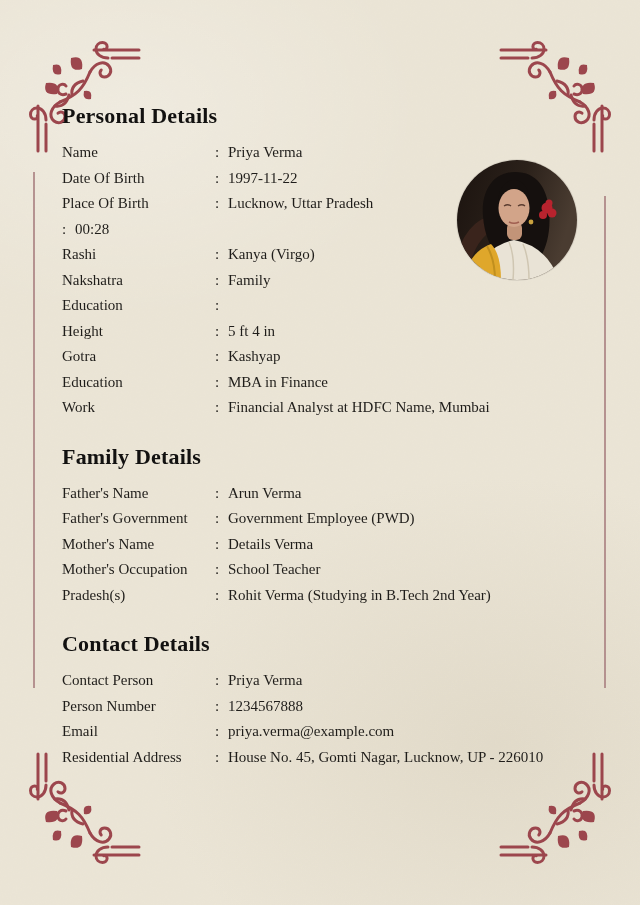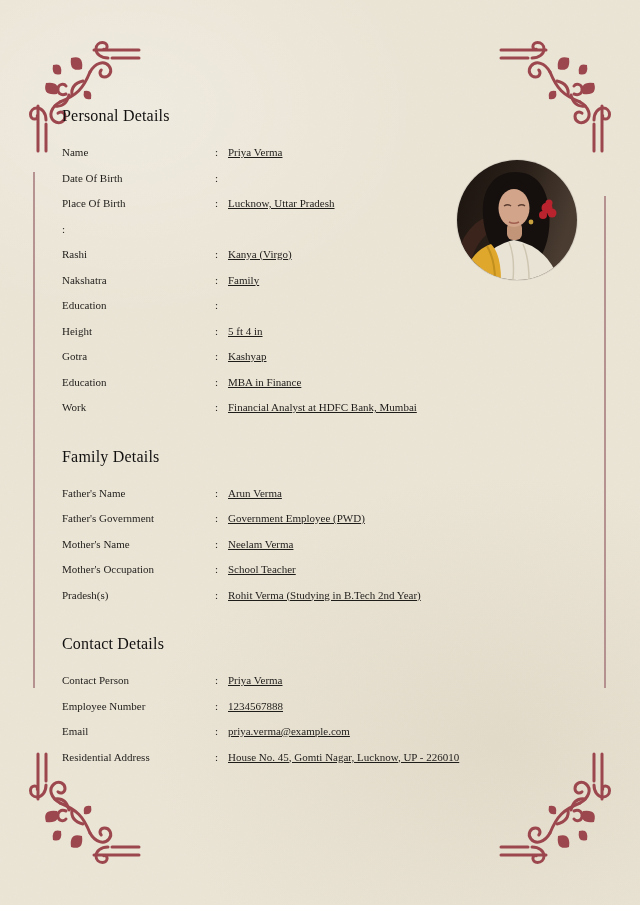--- a/index.html
+++ b/index.html
@@ -52,27 +52,27 @@
     overflow:hidden;
     box-shadow:0 0 0 1px rgba(0,0,0,.08);
   }
   .photo svg{display:block;width:100%;height:100%;}
   
   .content{
     position:absolute;left:62px;top:104px;width:546px;
   }
   .section{margin-bottom:24px;}
   .section-title{
-    font-size:16px;font-weight:400;color:var(--heading-color);
+    font-size:22px;font-weight:700;color:var(--heading-color);
     line-height:24px;margin-bottom:12px;letter-spacing:.2px;
   }
-  .row{display:flex;align-items:baseline;font-size:11px;line-height:25.5px;color:var(--text-color);}
+  .row{display:flex;align-items:baseline;font-size:15px;line-height:25.5px;color:var(--text-color);}
   .row-label{width:153px;flex:0 0 153px;}
   .row-colon{width:13px;flex:0 0 13px;}
-  .row-value{flex:1;text-decoration:underline;}
+  .row-value{flex:1;}
 </style>
 </head>
 <body>
 
 <div class="page">
 
   <svg class="paper-texture" aria-hidden="true">
     <filter id="grain">
       <feTurbulence type="fractalNoise" baseFrequency="0.8" numOctaves="2" stitchTiles="stitch"></feTurbulence>
       <feColorMatrix type="matrix" values="0 0 0 0 0.52  0 0 0 0 0.48  0 0 0 0 0.40  0 0 0 0.05 0"></feColorMatrix>
@@ -174,30 +174,32 @@
       <div class="rows">
     <div class="row">
       <span class="row-label">Name</span>
       <span class="row-colon">:</span>
       <span class="row-value">Priya Verma</span>
     </div>
 
     <div class="row">
       <span class="row-label">Date Of Birth</span>
       <span class="row-colon">:</span>
+      <span class="row-value">1997-11-22</span>
     </div>
 
     <div class="row">
       <span class="row-label">Place Of Birth</span>
       <span class="row-colon">:</span>
       <span class="row-value">Lucknow, Uttar Pradesh</span>
     </div>
 
     <div class="row">
       <span class="row-colon">:</span>
+      <span class="row-value">00:28</span>
     </div>
 
     <div class="row">
       <span class="row-label">Rashi</span>
       <span class="row-colon">:</span>
       <span class="row-value">Kanya (Virgo)</span>
     </div>
 
     <div class="row">
       <span class="row-label">Nakshatra</span>
@@ -224,21 +226,21 @@
 
     <div class="row">
       <span class="row-label">Education</span>
       <span class="row-colon">:</span>
       <span class="row-value">MBA in Finance</span>
     </div>
 
     <div class="row">
       <span class="row-label">Work</span>
       <span class="row-colon">:</span>
-      <span class="row-value">Financial Analyst at HDFC Bank, Mumbai</span>
+      <span class="row-value">Financial Analyst at HDFC Name, Mumbai</span>
     </div>
   </div>
     </section>
 
     <section class="section">
       <h2 class="section-title">Family Details</h2>
       <div class="rows">
     <div class="row">
       <span class="row-label">Father's Name</span>
       <span class="row-colon">:</span>
@@ -247,21 +249,21 @@
 
     <div class="row">
       <span class="row-label">Father's Government</span>
       <span class="row-colon">:</span>
       <span class="row-value">Government Employee (PWD)</span>
     </div>
 
     <div class="row">
       <span class="row-label">Mother's Name</span>
       <span class="row-colon">:</span>
-      <span class="row-value">Neelam Verma</span>
+      <span class="row-value">Details Verma</span>
     </div>
 
     <div class="row">
       <span class="row-label">Mother's Occupation</span>
       <span class="row-colon">:</span>
       <span class="row-value">School Teacher</span>
     </div>
 
     <div class="row">
       <span class="row-label">Pradesh(s)</span>
@@ -274,21 +276,21 @@
     <section class="section">
       <h2 class="section-title">Contact Details</h2>
       <div class="rows">
     <div class="row">
       <span class="row-label">Contact Person</span>
       <span class="row-colon">:</span>
       <span class="row-value">Priya Verma</span>
     </div>
 
     <div class="row">
-      <span class="row-label">Employee Number</span>
+      <span class="row-label">Person Number</span>
       <span class="row-colon">:</span>
       <span class="row-value">1234567888</span>
     </div>
 
     <div class="row">
       <span class="row-label">Email</span>
       <span class="row-colon">:</span>
       <span class="row-value">priya.verma@example.com</span>
     </div>
 

